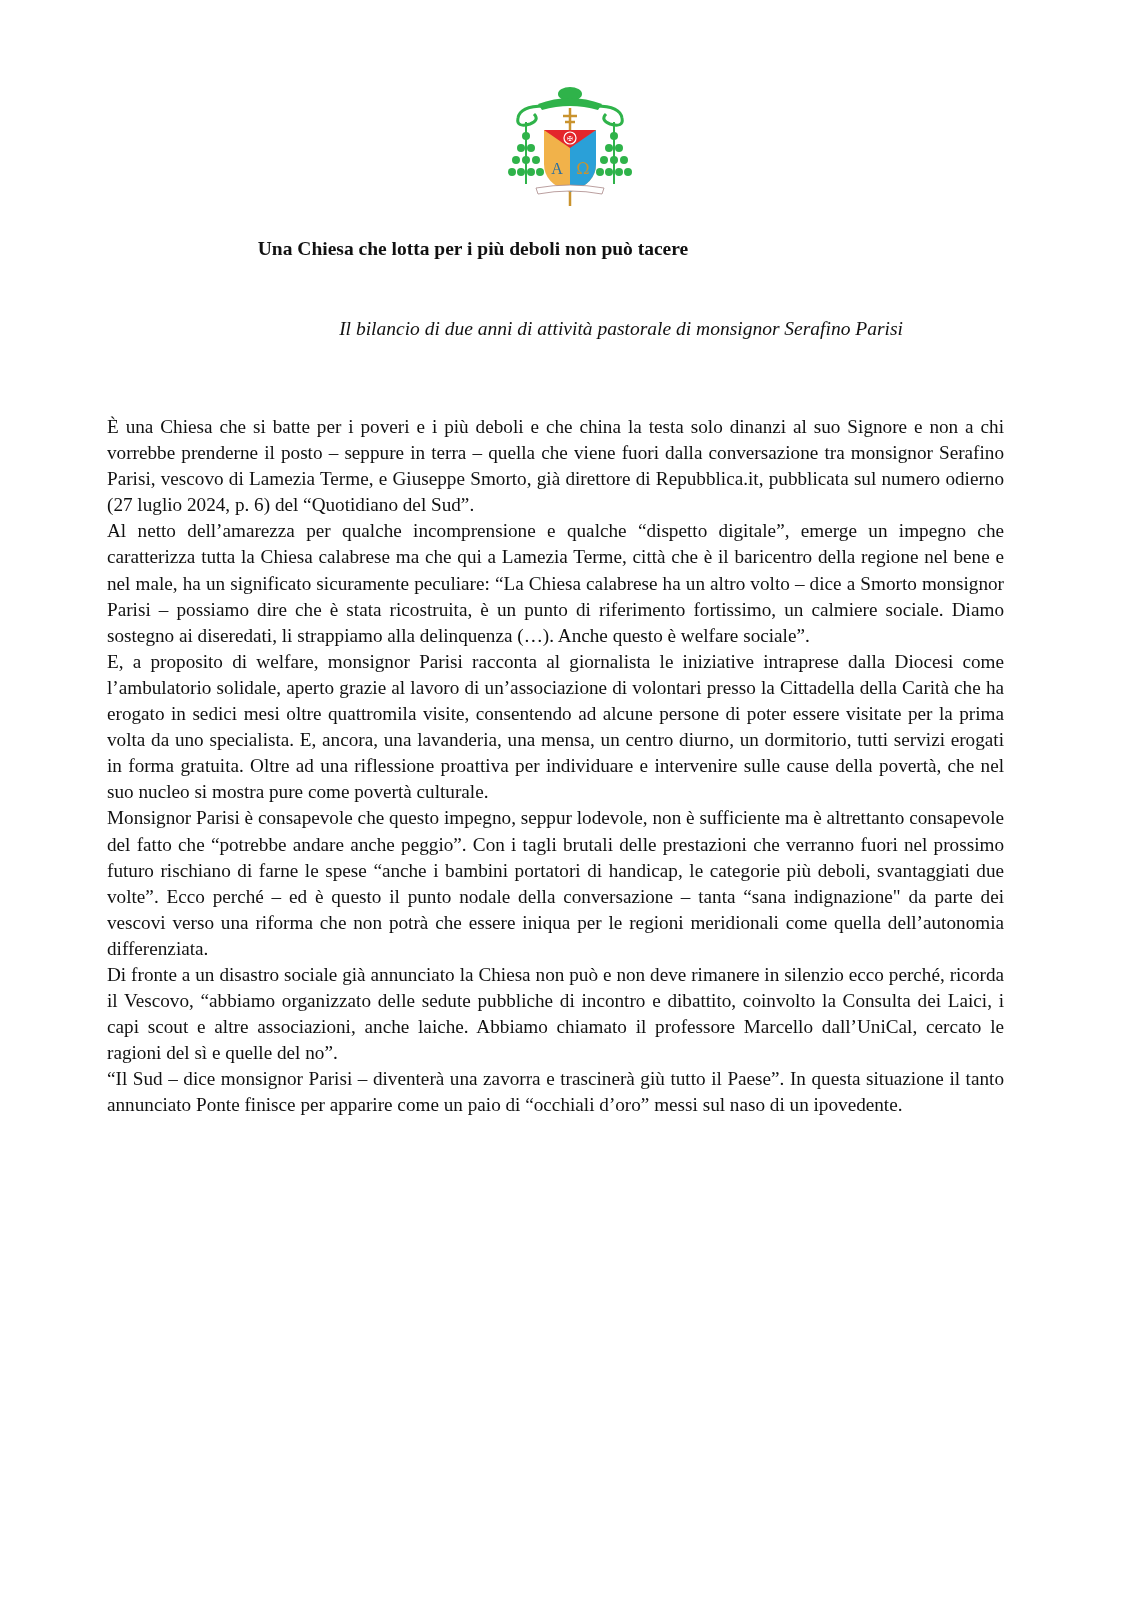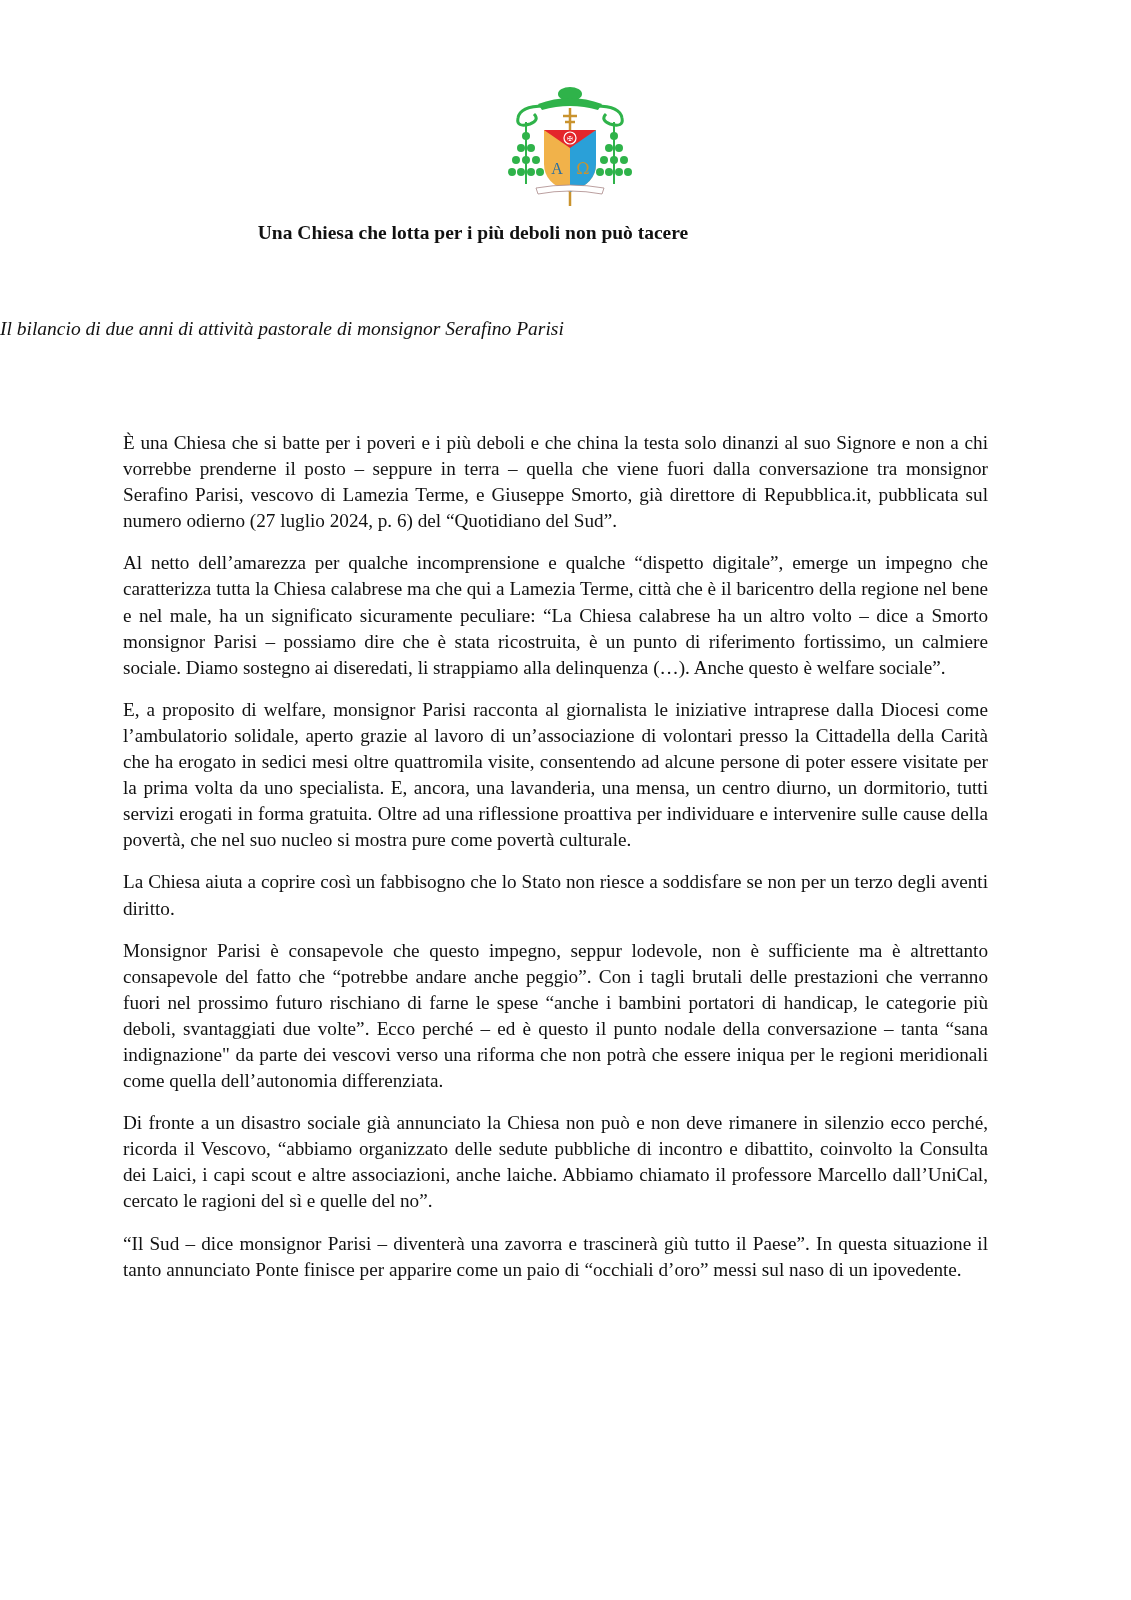--- a/index.html
+++ b/index.html
@@ -24,52 +24,52 @@
     .crest {
       position: absolute;
       left: 500px;
       top: 84px;
       width: 140px;
       height: 124px;
     }
     .title {
       position: absolute;
       left: 0;
-      top: 220px;
+      top: 236px;
       width: 946px;
       text-align: center;
       font-weight: bold;
       font-size: 19.5px;
       line-height: 25px;
       color: #111;
     }
     .subtitle {
       position: absolute;
       left: 0;
       top: 316px;
       width: 903px;
-      text-align: left;
+      text-align: right;
       font-style: italic;
       font-size: 19.5px;
       line-height: 26px;
       color: #111;
     }
     .title span, .subtitle span { display: block; }
     .body {
       position: absolute;
       left: 107px;
       top: 414px;
       width: 897px;
       font-size: 19.2px;
       line-height: 26.1px;
       text-align: justify;
       color: #111;
     }
     .body p {
-      margin: 16px;
+      margin: 0;
       padding: 0;
     }
   </style>
 </head>
 <body>
 
 <div class="page">
 
   <svg class="crest" viewBox="0 0 140 124" xmlns="http://www.w3.org/2000/svg">
 
@@ -131,19 +131,18 @@
   </h1>
 
   <div class="subtitle">
     <span>Il bilancio di due anni di attività pastorale di monsignor Serafino Parisi</span>
   </div>
 
   <div class="body">
     <p>È una Chiesa che si batte per i poveri e i più deboli e che china la testa solo dinanzi al suo Signore e non a chi vorrebbe prenderne il posto – seppure in terra – quella che viene fuori dalla conversazione tra monsignor Serafino Parisi, vescovo di Lamezia Terme, e Giuseppe Smorto, già direttore di Repubblica.it, pubblicata sul numero odierno (27 luglio 2024, p. 6) del “Quotidiano del Sud”.</p>
     <p>Al netto dell’amarezza per qualche incomprensione e qualche “dispetto digitale”, emerge un impegno che caratterizza tutta la Chiesa calabrese ma che qui a Lamezia Terme, città che è il baricentro della regione nel bene e nel male, ha un significato sicuramente peculiare: “La Chiesa calabrese ha un altro volto – dice a Smorto monsignor Parisi – possiamo dire che è stata ricostruita, è un punto di riferimento fortissimo, un calmiere sociale. Diamo sostegno ai diseredati, li strappiamo alla delinquenza (…). Anche questo è welfare sociale”.</p>
     <p>E, a proposito di welfare, monsignor Parisi racconta al giornalista le iniziative intraprese dalla Diocesi come l’ambulatorio solidale, aperto grazie al lavoro di un’associazione di volontari presso la Cittadella della Carità che ha erogato in sedici mesi oltre quattromila visite, consentendo ad alcune persone di poter essere visitate per la prima volta da uno specialista. E, ancora, una lavanderia, una mensa, un centro diurno, un dormitorio, tutti servizi erogati in forma gratuita. Oltre ad una riflessione proattiva per individuare e intervenire sulle cause della povertà, che nel suo nucleo si mostra pure come povertà culturale.</p>
-    <p>La Chiesa aiuta a coprire così un fabbisogno che lo Stato non riesce a soddisfare se non per un terzo degli aventi diritto.</p>
     <p>Monsignor Parisi è consapevole che questo impegno, seppur lodevole, non è sufficiente ma è altrettanto consapevole del fatto che “potrebbe andare anche peggio”. Con i tagli brutali delle prestazioni che verranno fuori nel prossimo futuro rischiano di farne le spese “anche i bambini portatori di handicap, le categorie più deboli, svantaggiati due volte”. Ecco perché – ed è questo il punto nodale della conversazione – tanta “sana indignazione" da parte dei vescovi verso una riforma che non potrà che essere iniqua per le regioni meridionali come quella dell’autonomia differenziata.</p>
     <p>Di fronte a un disastro sociale già annunciato la Chiesa non può e non deve rimanere in silenzio ecco perché, ricorda il Vescovo, “abbiamo organizzato delle sedute pubbliche di incontro e dibattito, coinvolto la Consulta dei Laici, i capi scout e altre associazioni, anche laiche. Abbiamo chiamato il professore Marcello dall’UniCal, cercato le ragioni del sì e quelle del no”.</p>
     <p>“Il Sud – dice monsignor Parisi – diventerà una zavorra e trascinerà giù tutto il Paese”. In questa situazione il tanto annunciato Ponte finisce per apparire come un paio di “occhiali d’oro” messi sul naso di un ipovedente.</p>
   </div>
 
 </div>
 
 </body></html>

